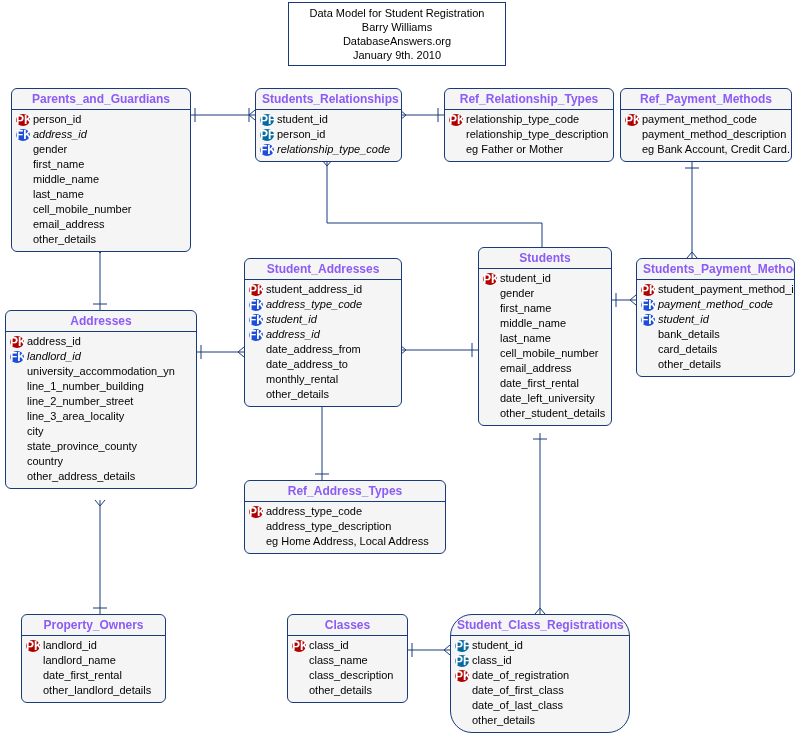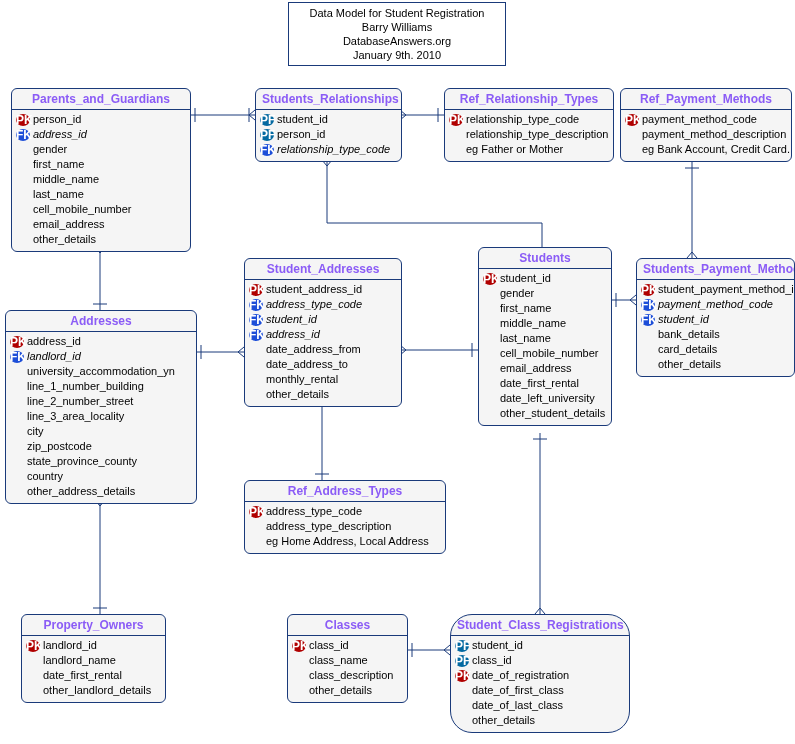--- a/index.html
+++ b/index.html
@@ -267,24 +267,20 @@
       <div class="row">
         <span class="noicon"></span>
         <span class="col-name">line_3_area_locality</span>
       </div>
       <div class="row">
         <span class="noicon"></span>
         <span class="col-name">city</span>
       </div>
       <div class="row">
         <span class="noicon"></span>
-        <span class="col-name">zip_postcode</span>
-      </div>
-      <div class="row">
-        <span class="noicon"></span>
         <span class="col-name">state_province_county</span>
       </div>
       <div class="row">
         <span class="noicon"></span>
         <span class="col-name">country</span>
       </div>
       <div class="row">
         <span class="noicon"></span>
         <span class="col-name">other_address_details</span>
       </div>

